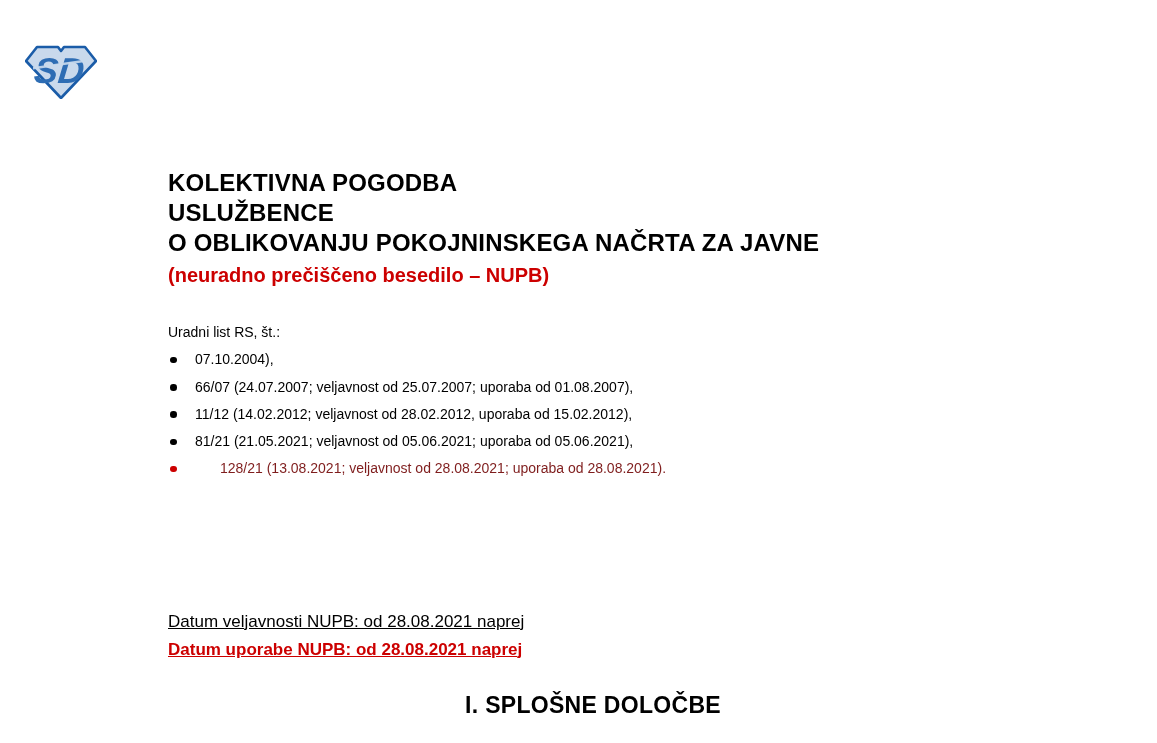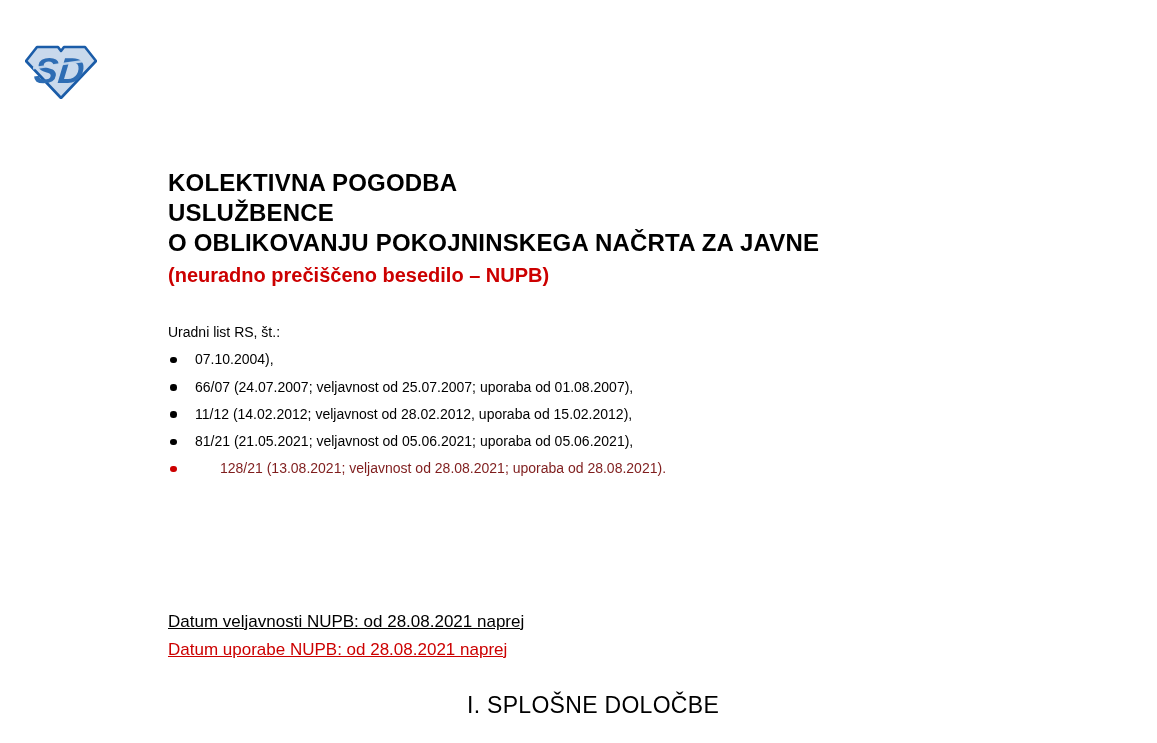--- a/index.html
+++ b/index.html
@@ -80,32 +80,32 @@
     position: absolute;
     left: 168px;
     top: 588px;
     font-size: 17px;
     line-height: 27.5px;
     margin-top: 20px;
   }
   .validity-line1 { text-decoration: underline; }
   .validity-line2 {
     text-decoration: underline;
-    font-weight: 400;
+    font-weight: 700;
     color: #cc0000;
   }
 
   
   .section-heading {
     position: absolute;
     left: 168px;
     top: 692px;
     width: 850px;
     text-align: center;
-    font-weight: 400;
+    font-weight: 700;
     font-size: 23px;
     letter-spacing: 0.3px;
   }
 </style>
 </head>
 <body>
 
 <div class="page">
 
   <svg class="logo" viewBox="0 0 72 54" xmlns="http://www.w3.org/2000/svg" aria-hidden="true">

